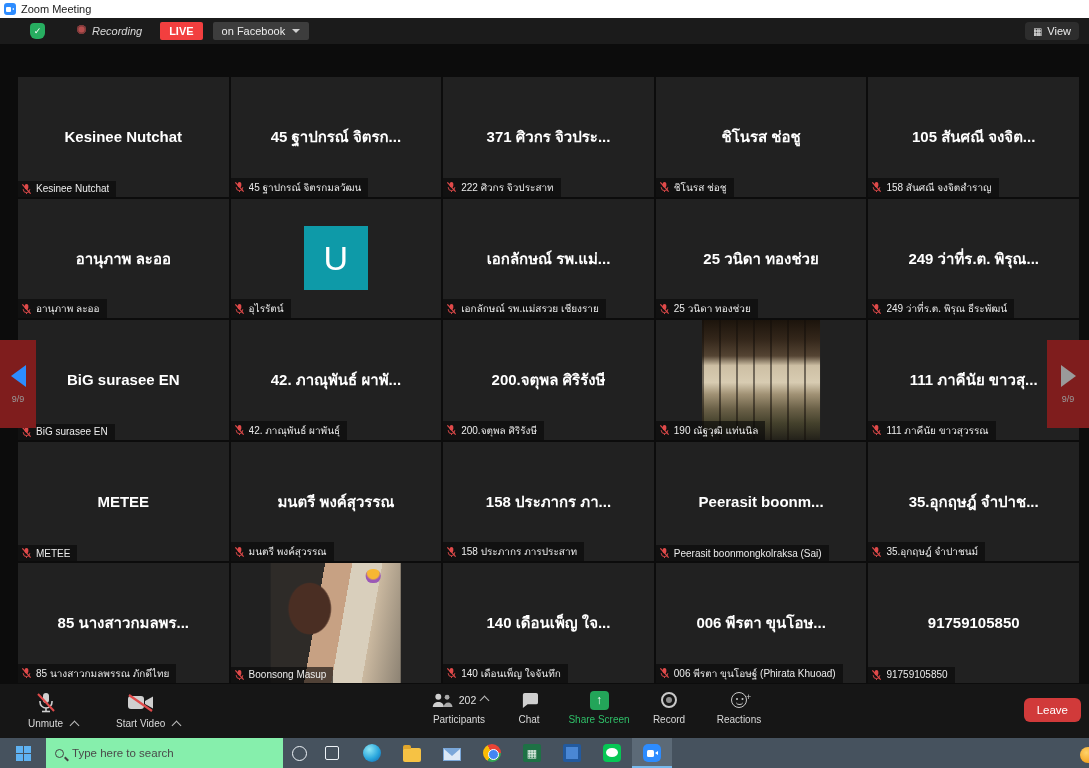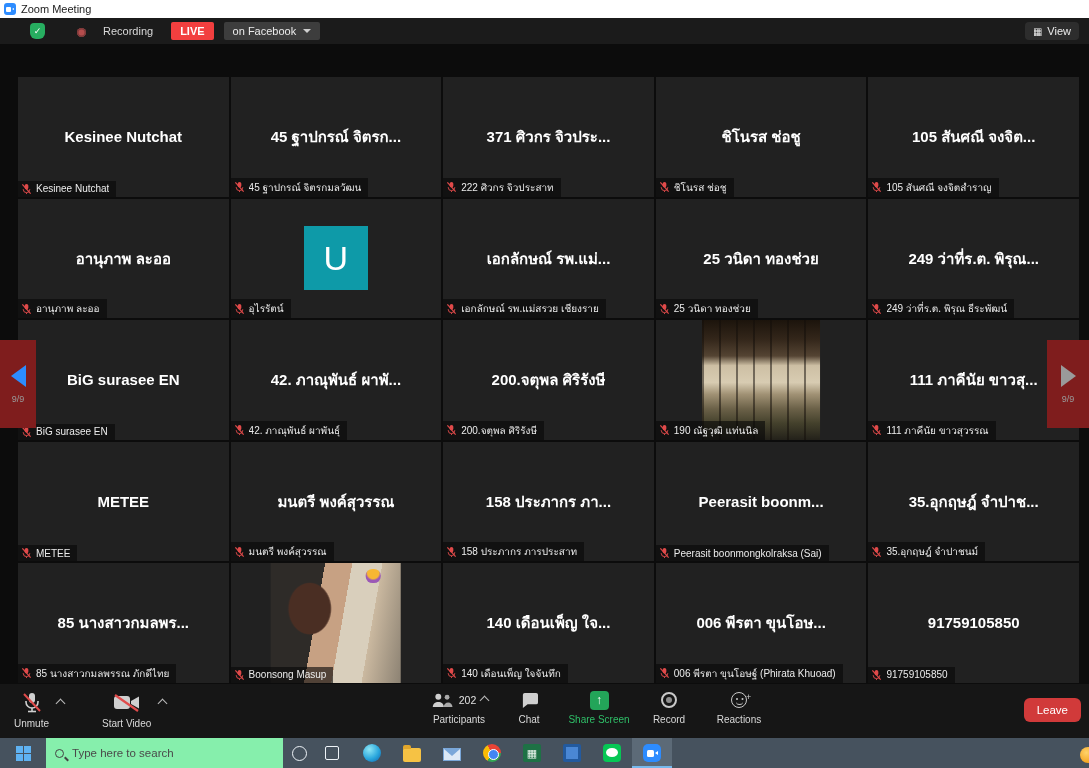--- a/index.html
+++ b/index.html
@@ -12,21 +12,21 @@
   .zoom-app-ico::before { content:""; position:absolute; left:2px; top:3.5px; width:5px; height:5px; background:#fff; border-radius:1px; }
   .zoom-app-ico::after { content:""; position:absolute; left:7.5px; top:4.5px; border-top:1.5px solid transparent; border-bottom:1.5px solid transparent; border-right:2.5px solid #fff; }
   .titlebar-text { font-size:11px; color:#1a1a1a; }
 
   
   .meeting { position:relative; height:720px; background:#0c0c0c; }
 
   .topbar { position:absolute; top:0; left:0; right:0; height:26px; background:#1b1b1b; display:flex; align-items:center; padding:0 10px 0 30px; gap:10px; }
   .shield { width:15px; height:16px; background:#27ae60; border-radius:4px 4px 6px 6px; color:#fff; font-size:9px; display:flex; align-items:center; justify-content:center; }
   .shield::before { content:"✓"; }
-  .rec-wrap { display:flex; align-items:flex-end; gap:17px; margin-left:22px; }
+  .rec-wrap { display:flex; align-items:flex-start; gap:6px; margin-left:22px;font-style:italic; }
   .rec-dot { width:9px; height:9px; border-radius:50%; background:#b54d4d; box-shadow:inset 0 0 0 1.5px #7e3a3a; }
   .rec-label { color:#d9d9d9; font-size:11px; }
   .live-badge { background:#f23f3f; color:#fff; font-size:11px; font-weight:bold; padding:3px 9px; border-radius:2px; margin-left:8px; }
   .fb-badge { background:#3d3d3d; color:#ececec; font-size:11px; padding:3px 9px; border-radius:2px; display:flex; align-items:center; gap:7px; }
   .dn-caret { width:0; height:0; border-left:4px solid transparent; border-right:4px solid transparent; border-top:4px solid #cfcfcf; }
   .view-btn { margin-left:auto; background:#2d2d2d; color:#ececec; font-size:11px; padding:3px 8px; border-radius:4px; display:flex; align-items:center; gap:5px; }
   .grid-glyph::before { content:"▦"; font-size:10px; color:#ececec; }
 
   
   .grid { position:absolute; top:59px; left:18px; right:10px; height:606px;
@@ -54,21 +54,21 @@
   .nav-left { left:0; top:322px; }
   .nav-right { right:0; top:322px; width:42px; }
   .tri-left { width:0; height:0; border-top:11px solid transparent; border-bottom:11px solid transparent; border-right:15px solid #2d8cff; }
   .tri-right { width:0; height:0; border-top:11px solid transparent; border-bottom:11px solid transparent; border-left:15px solid #9a9a9a; }
   .nav-page { color:#9a9a9a; font-size:9px; }
 
   
   .controlbar { position:absolute; bottom:0; left:0; right:0; height:54px; background:#161616; }
   .ctrl { display:flex; flex-direction:column; align-items:center; gap:4px; color:#d9d9d9; }
   .ctrl .clabel { font-size:10px; }
-  .ctrl-left { position:absolute; left:14px; top:8px; display:flex; align-items:flex-start; gap:8px; }
+  .ctrl-left { position:absolute; left:28px; top:8px; display:flex; align-items:flex-end; gap:8px; }
   .chev { width:7px; height:7px; border-top:1.5px solid #bdbdbd; border-right:1.5px solid #bdbdbd; transform:rotate(-45deg); margin-top:8px; }
   .gap28 { width:22px; }
   .ctrl-center { position:absolute; left:428px; top:6px; display:flex; align-items:flex-end; gap:8px; }
   .ctrl-center .ctrl { width:62px; }
   .iconrow { display:flex; align-items:center; gap:5px; height:20px; }
   .count { font-size:10.5px; color:#e0e0e0; }
   .share-ico { width:19px; height:19px; background:#23a559; border-radius:4px; display:flex; align-items:center; justify-content:center; }
   .share-ico::before { content:"↑"; color:#fff; font-size:12px; font-weight:bold; }
   .share-label { color:#2fbf68 !important; }
   .rec-ico { width:16px; height:16px; border:2px solid #c9c9c9; border-radius:50%; position:relative; }
@@ -205,21 +205,21 @@
   <div class="tile">
     <span class="tile-name">105 สันศณี จงจิต...</span>
 
     <span class="tile-label">
       <svg width="11" height="12" viewBox="0 0 12 13">
         <rect x="4" y="1" width="4" height="6" rx="2" fill="#e04a4a"></rect>
         <path d="M2.5 6.5v.5a3.5 3.5 0 0 0 7 0v-.5" stroke="#e04a4a" stroke-width="1" fill="none"></path>
         <line x1="6" y1="10.5" x2="6" y2="12" stroke="#e04a4a" stroke-width="1"></line>
         <line x1="1.5" y1="1.5" x2="10.5" y2="11.5" stroke="#e04a4a" stroke-width="1.3"></line>
       </svg>
-      <span class="txt">105 สันศณี จงจิตสำราญ</span>
+      <span class="txt">158 สันศณี จงจิตสำราญ</span>
     </span>
   </div>
 
   <div class="tile">
     <span class="tile-name">อานุภาพ ละออ</span>
 
     <span class="tile-label">
       <svg width="11" height="12" viewBox="0 0 12 13">
         <rect x="4" y="1" width="4" height="6" rx="2" fill="#e04a4a"></rect>
         <path d="M2.5 6.5v.5a3.5 3.5 0 0 0 7 0v-.5" stroke="#e04a4a" stroke-width="1" fill="none"></path>

